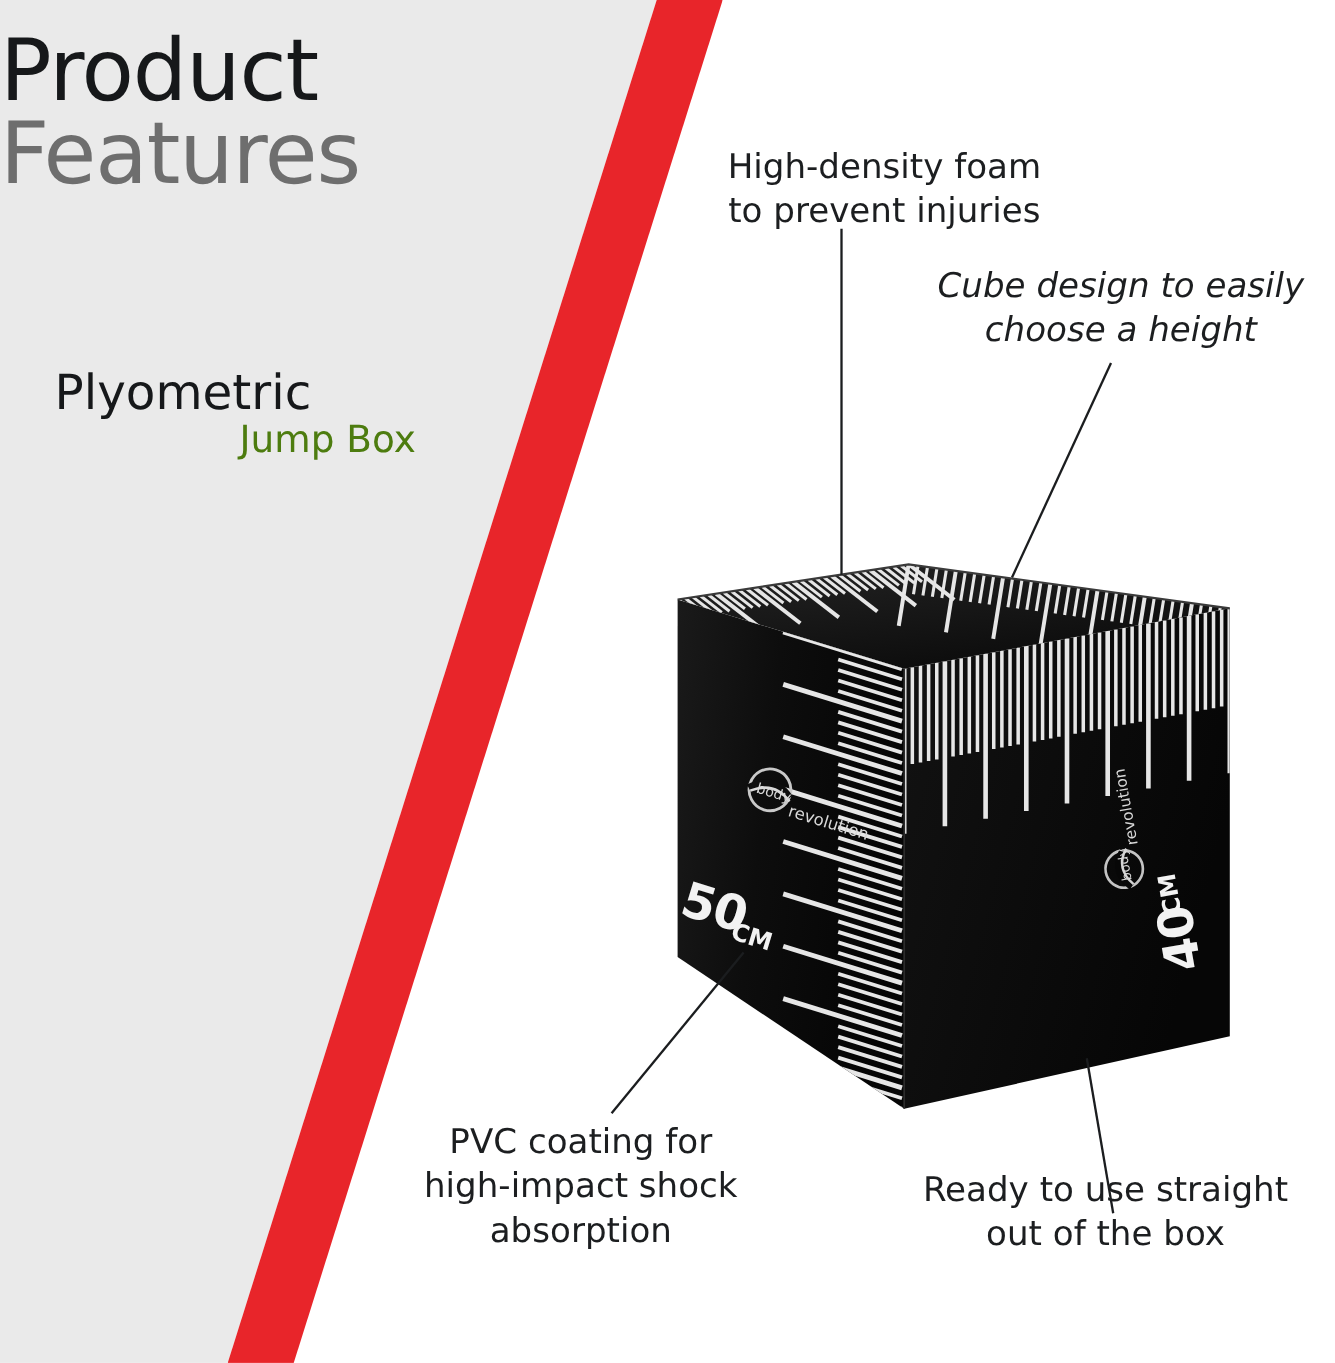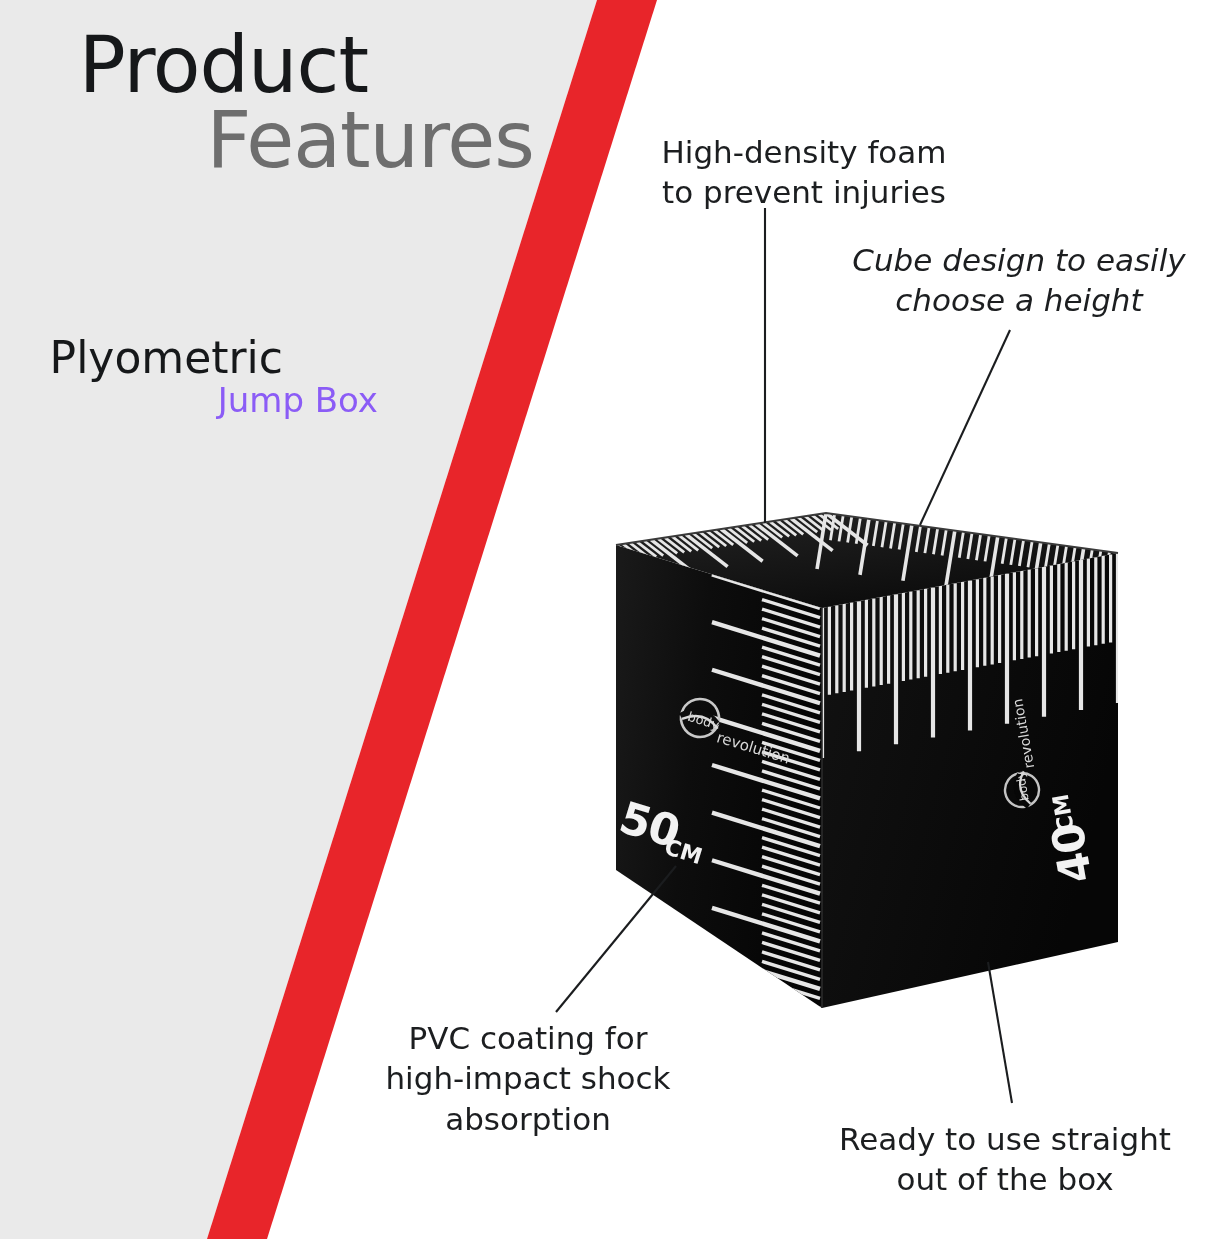--- a/index.html
+++ b/index.html
@@ -34,21 +34,20 @@
     position: absolute; inset: 0;
     background: #e8252a;
     clip-path: polygon(597px 0, 657px 0, 267px 1239px, 207px 1239px);
   }
 
   
   .heading-block {
     position: absolute;
     left: 0; top: 28px;
     width: 540px;
-    text-align: right;
     line-height: 0.96;
   }
   .title-1 {
     display: block;
     font-size: 78px;
     font-weight: 400;
     color: #16181a;
     letter-spacing: -1px;
     padding-right: 172px;
   }
@@ -73,39 +72,39 @@
     font-size: 44px;
     font-weight: 400;
     color: #16181a;
     padding-right: 117px;
     letter-spacing: 0px;
   }
   .sub-2 {
     display: block;
     font-size: 34px;
     font-weight: 400;
-    color: #8b5cf6;
+    color: #4d7c0f;
     padding-right: 22px;
     letter-spacing: 0px;
   }
 
   
   .callout {
     position: absolute;
     color: #1c1e20;
     font-size: 31px;
     font-weight: 400;
     line-height: 1.3;
     text-align: center;
     white-space: pre-line;
   }
   #callout-foam     { left: 606px;  top: 100px;  width: 396px; margin-top: 32px; }
   #callout-cube     { left: 830px;  top: 240px;  width: 378px; font-style: italic; }
   #callout-pvc      { left: 352px;  top: 1018px; width: 352px; }
-  #callout-ready    { left: 800px;  top: 1119px; width: 410px; }
+  #callout-ready    { left: 800px;  top: 1062px; width: 410px; }
 
   
   #art {
     position: absolute;
     left: 0; top: 0;
     width: 1214px; height: 1239px;
     pointer-events: none;
   }
   .leader { stroke: #1b1d1f; stroke-width: 2.1; fill: none; }
 

